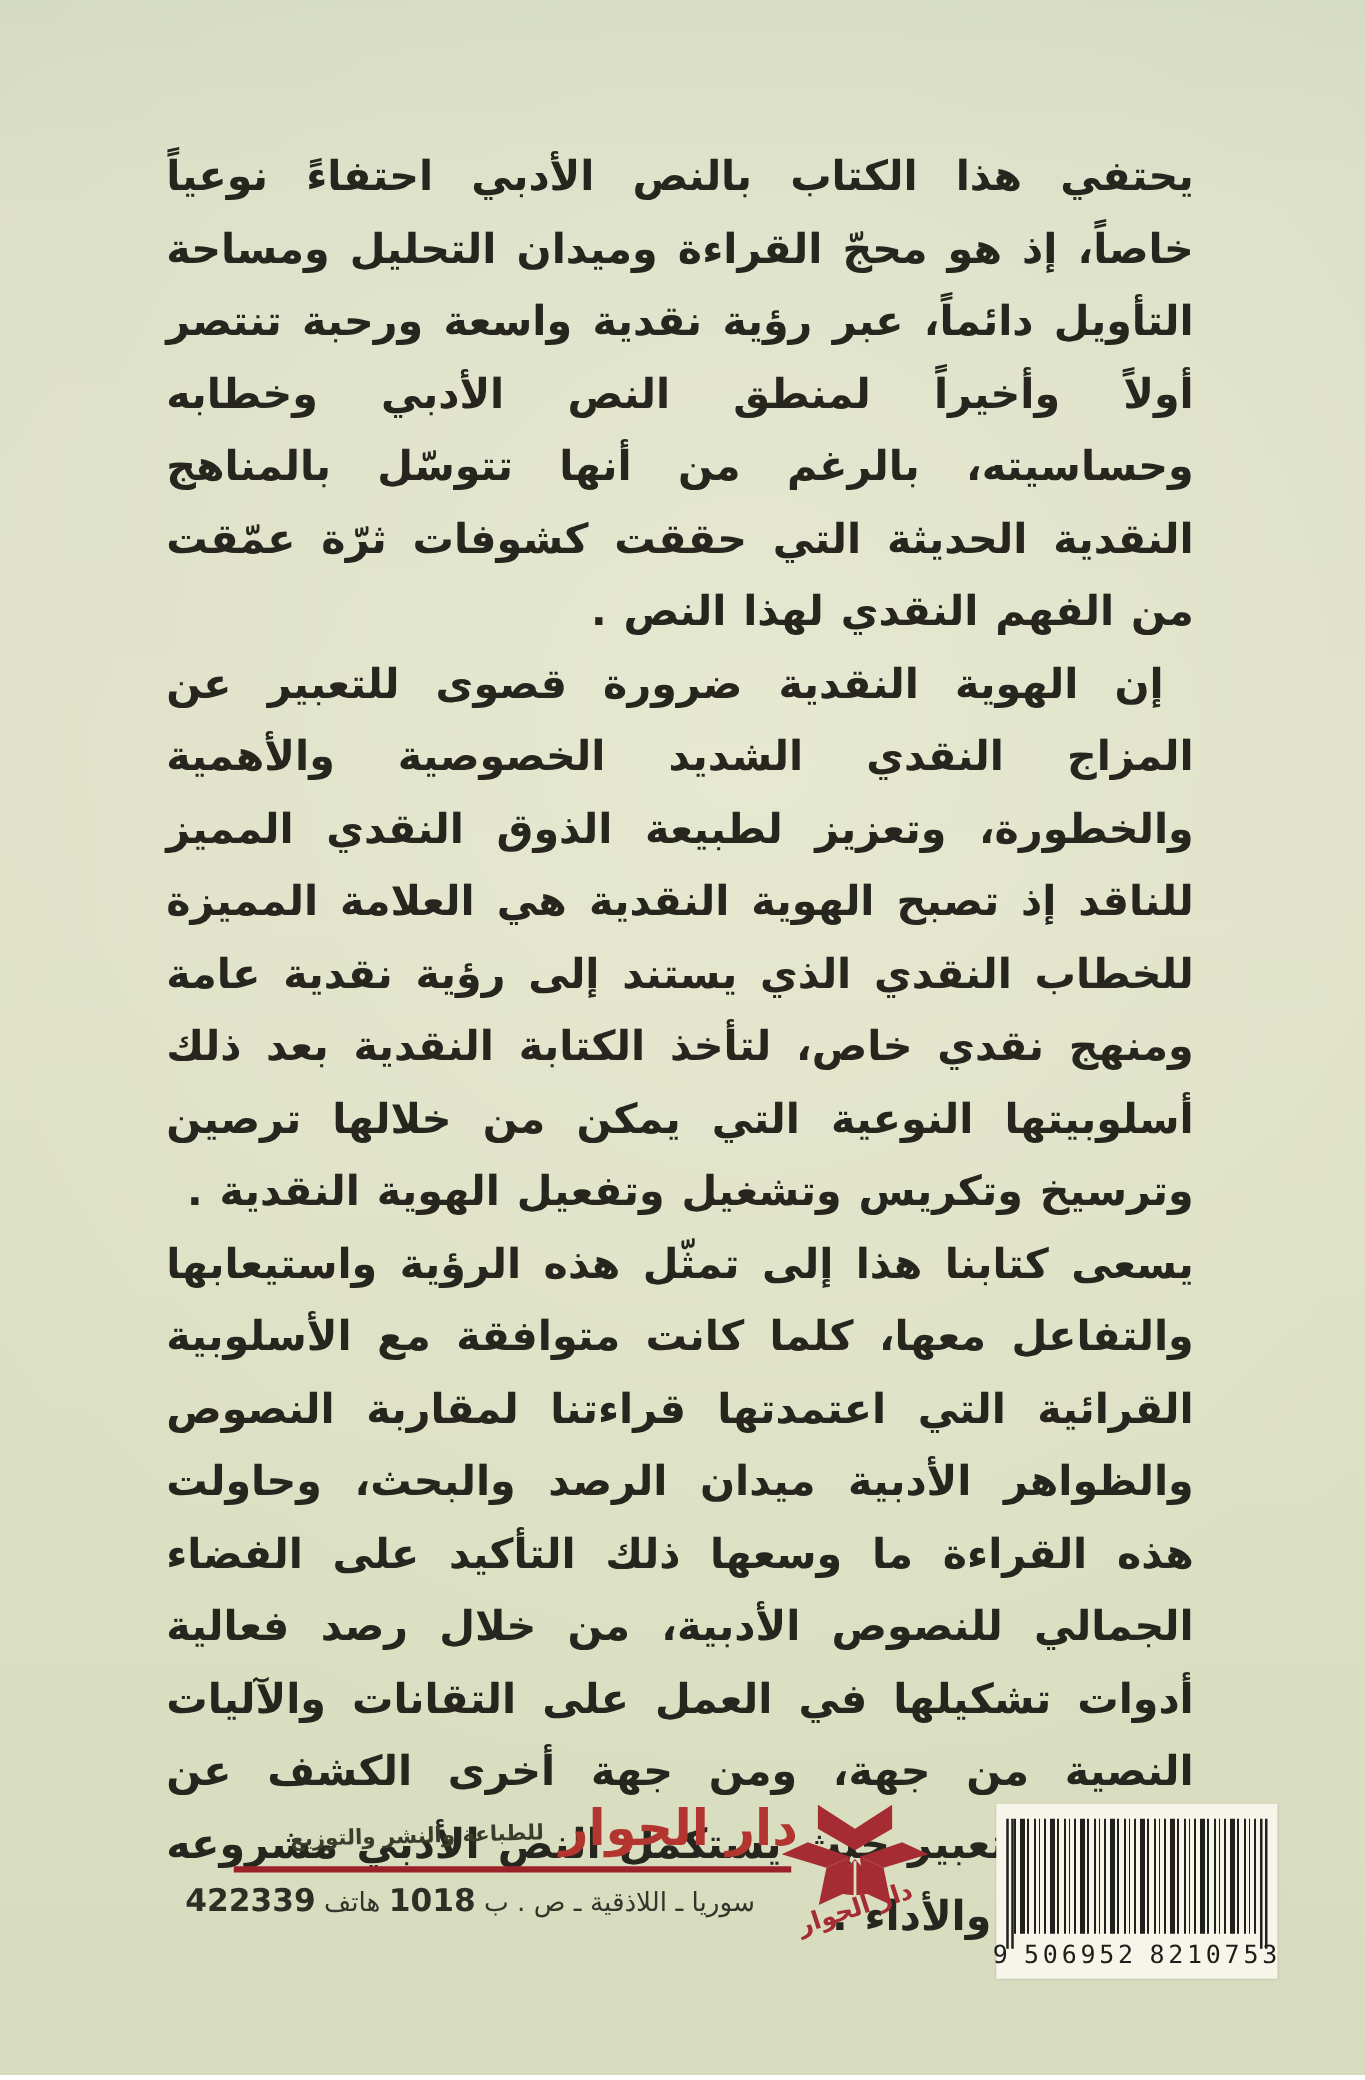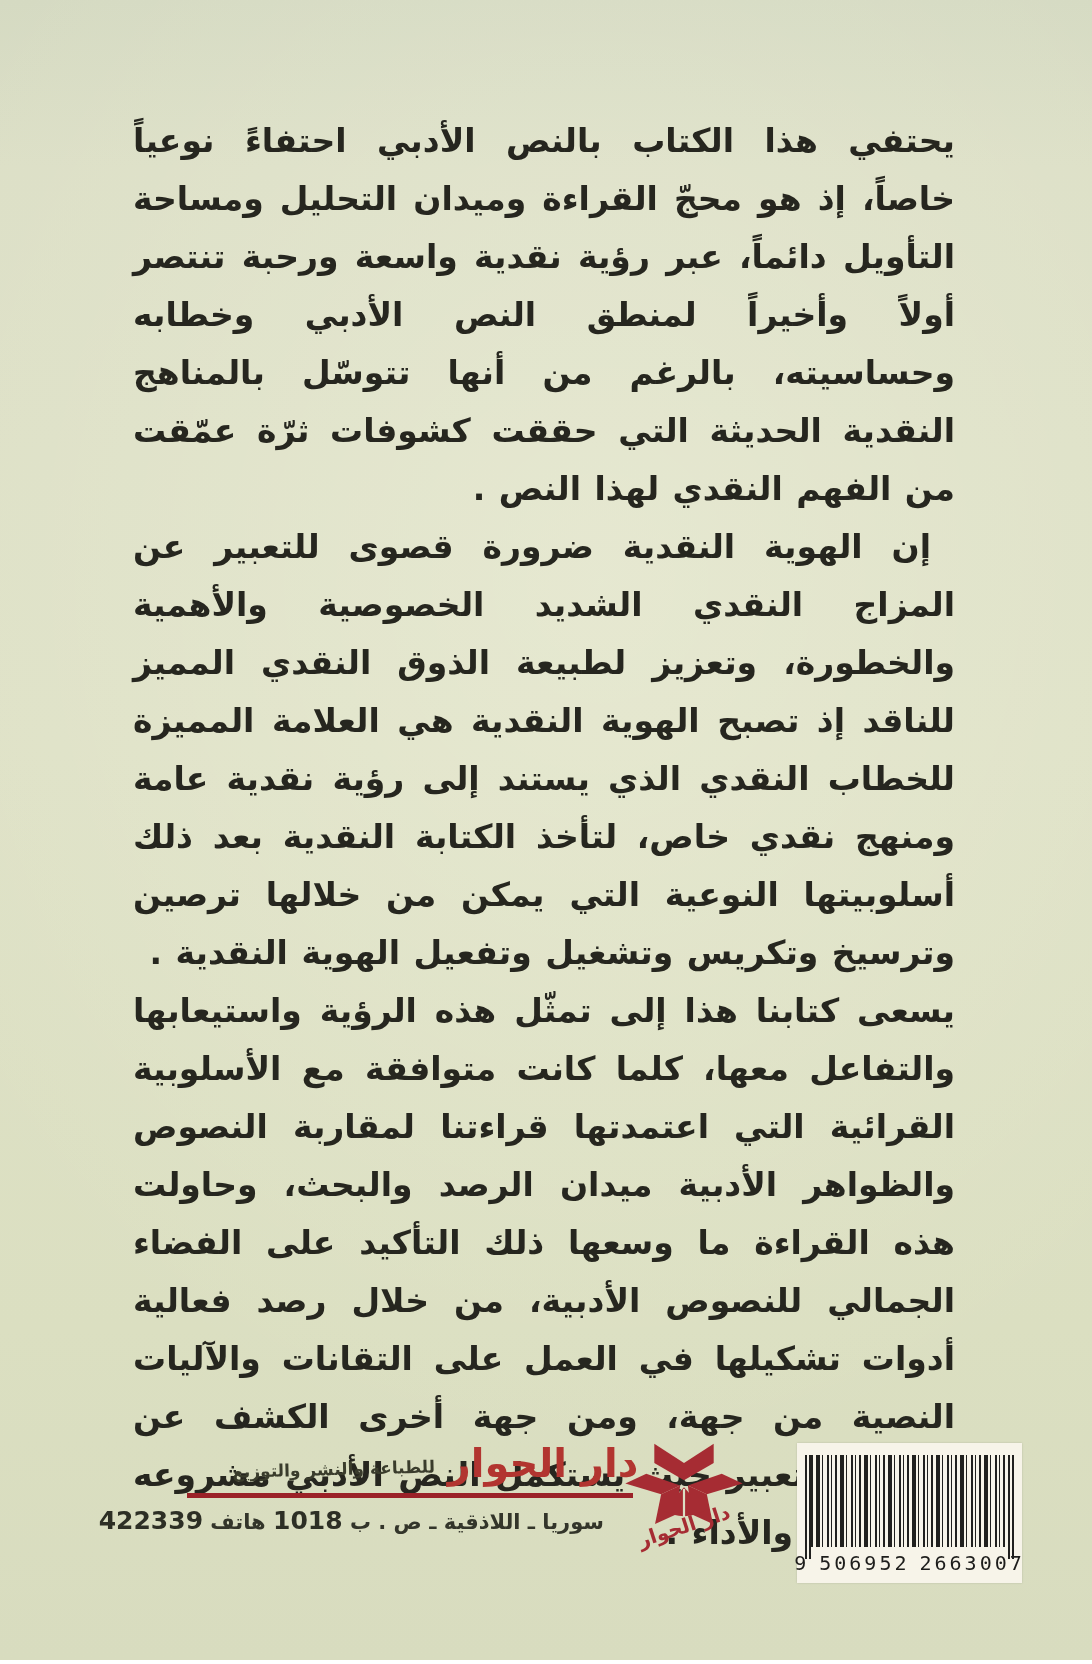--- a/index.html
+++ b/index.html
@@ -69,21 +69,21 @@
     background: #9b2228;
   }
   .pub-address {
     position: absolute;
     top: 1506px;
     left: 202px;
     width: 402px;
     direction: rtl;
     text-align: center;
     font-size: 21px;
-    font-weight: 700;
+    font-weight: 400;
     color: #33352a;
     white-space: nowrap;
   }
   .pub-address b.num {
     font-size: 25px;
     letter-spacing: 1px;
     color: #2d2f25;
   }
 
   
@@ -203,17 +203,17 @@
       </svg>
     </span>
     <div class="logo-script">دار الحوار</div>
   </div>
 
   <div class="barcode">
     <div class="bars"></div>
     <div class="digits">
       <span>9</span>
       <span>506952</span>
-      <span>2663007</span>
+      <span>8210753</span>
     </div>
   </div>
 
 </div>
 
 </body></html>

